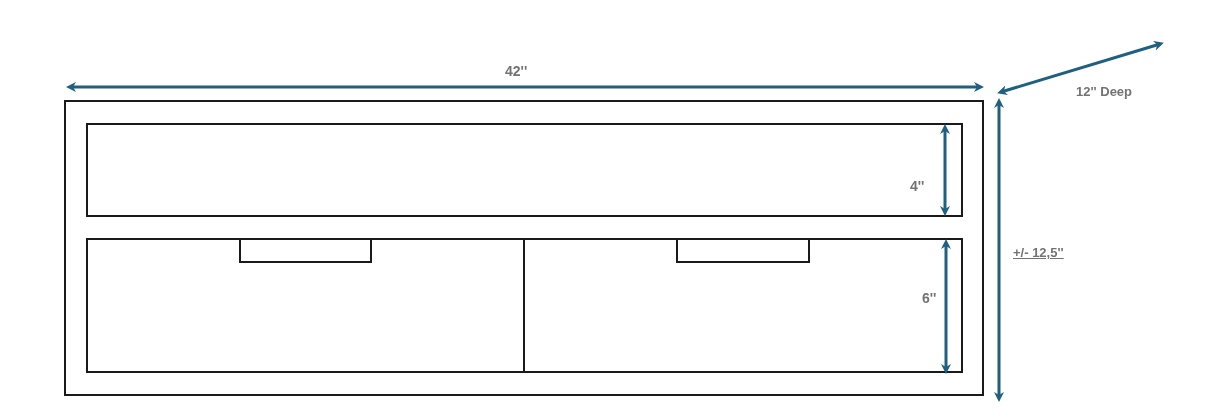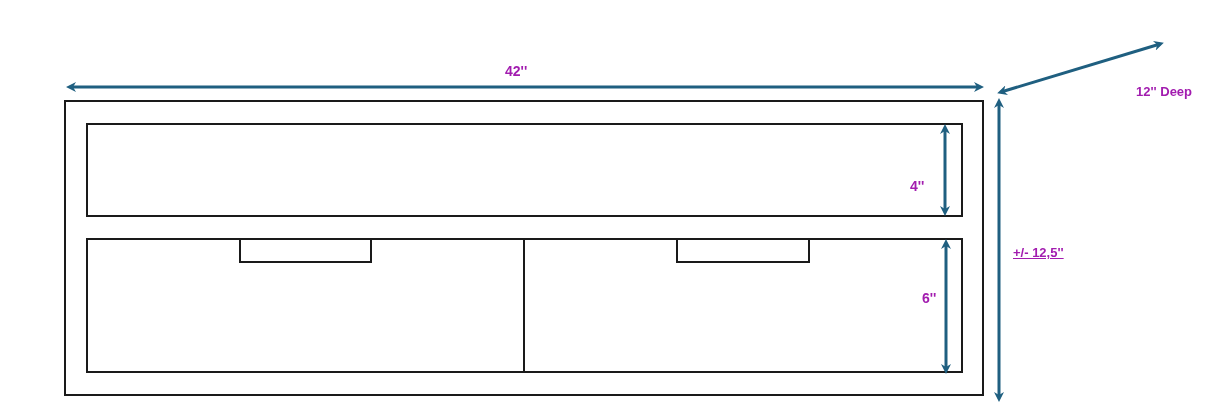--- a/index.html
+++ b/index.html
@@ -16,21 +16,21 @@
     }
     #diagram {
       position: absolute;
       left: 0;
       top: 0;
     }
     .label {
       position: absolute;
       font-weight: bold;
       font-size: 13px;
-      color: #a21caf;
+      color: #737373;
       white-space: nowrap;
       line-height: 1;
     }
   </style>
 </head>
 <body>
 
 <svg id="diagram" width="1214" height="418" viewBox="0 0 1214 418" xmlns="http://www.w3.org/2000/svg">
   <defs>
     <marker id="arrowhead" markerWidth="10" markerHeight="10" refX="6" refY="5" orient="auto-start-reverse" markerUnits="userSpaceOnUse">
@@ -55,16 +55,16 @@
   <line x1="1001" y1="92" x2="1160" y2="44" stroke="#1f5f80" stroke-width="3" marker-start="url(#arrowhead)" marker-end="url(#arrowhead)"></line>
 
   <line x1="999" y1="102" x2="999" y2="398" stroke="#1f5f80" stroke-width="3" marker-start="url(#arrowhead)" marker-end="url(#arrowhead)"></line>
 
   <line x1="945" y1="128" x2="945" y2="212" stroke="#1f5f80" stroke-width="3" marker-start="url(#arrowhead)" marker-end="url(#arrowhead)"></line>
 
   <line x1="946" y1="243" x2="946" y2="370" stroke="#1f5f80" stroke-width="3" marker-start="url(#arrowhead)" marker-end="url(#arrowhead)"></line>
 </svg>
 
 <div class="label" style="left:505px; top:64px; font-size:14px;">42''</div>
-<div class="label" style="left:1136px; top:85px;text-align:right;">12'' Deep</div>
+<div class="label" style="left:1076px; top:85px;text-align:right;">12'' Deep</div>
 <div class="label" style="left:1013px; top:246px;text-decoration:underline;">+/- 12,5''</div>
 <div class="label" style="left:910px; top:179px; font-size:14px;">4''</div>
 <div class="label" style="left:922px; top:291px; font-size:14px;">6''</div>
 
 </body></html>

